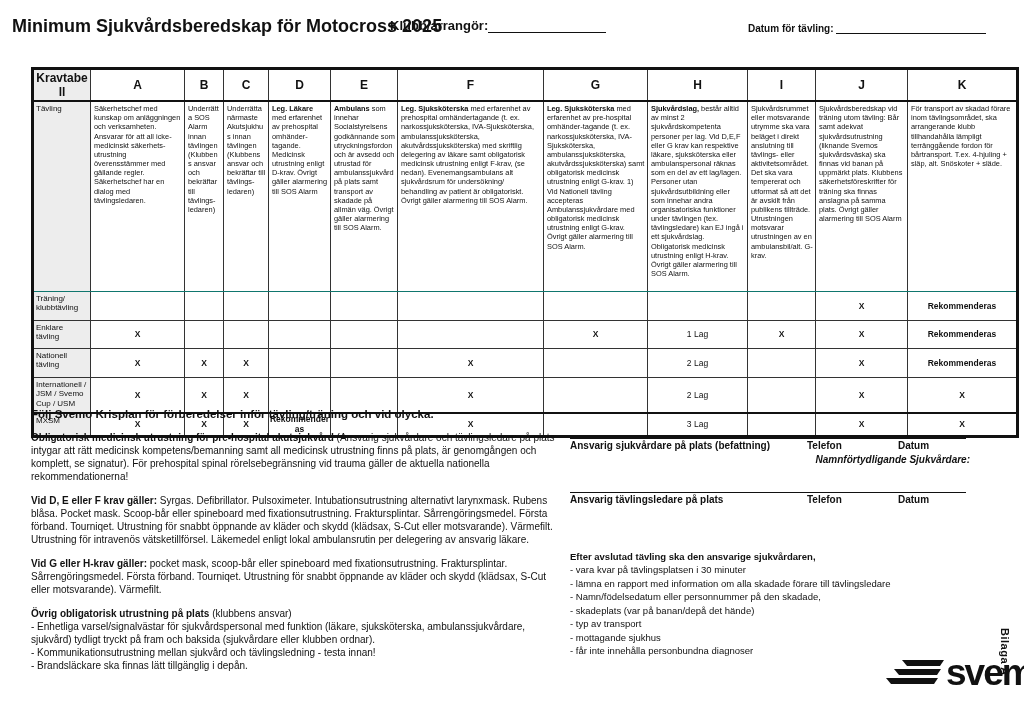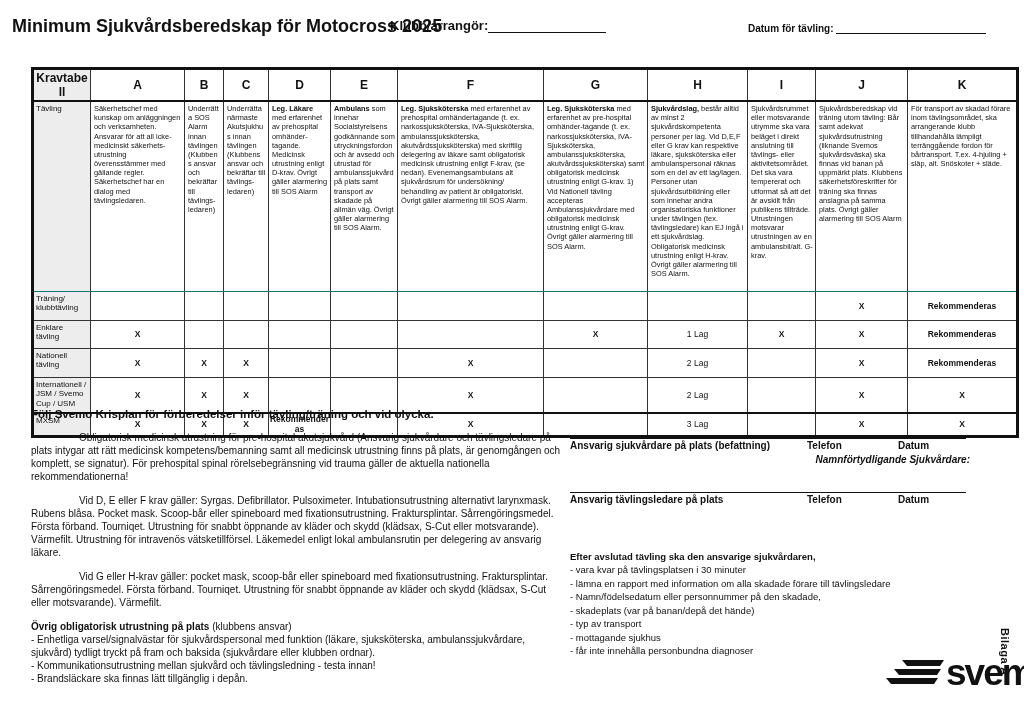--- a/index.html
+++ b/index.html
@@ -27,21 +27,21 @@
   td.req .lead { font-weight:bold; }
   tr.req-row { height:190px; }
   tr.req-row td { border-bottom:1px solid #0f766e; }
   td.mark { text-align:center; vertical-align:middle; font-size:8.5px; font-weight:bold; }
   td.mark.lag { font-weight:normal; }
   tr.thickbottom td { border-bottom:2px solid #111; }
   
   .instructions { position:absolute; left:31px; top:408px; width:534px; }
   .krisplan { font-size:11.5px; font-weight:bold; margin-bottom:11px; }
   .para { font-size:10px; line-height:1.3; margin-bottom:11px; }
-  .para .lead { font-weight:normal;margin-left:48px; }
+  .para .lead { font-weight:bold; }
   .bullets { font-size:10px; line-height:1.3; }
   
   .rightcol { position:absolute; left:570px; top:430px; width:452px; }
   .sig-block { position:relative; width:396px; margin-bottom:0; }
   .sig-line { border-top:1.5px solid #111; width:100%; height:2px; }
   .sig-labels { position:relative; height:14px; font-size:10px; font-weight:bold; }
   .sig-labels .who { position:absolute; left:0; top:0; }
   .sig-labels .tel { position:absolute; left:237px; top:0; }
   .sig-labels .dd  { position:absolute; left:328px; top:0; }
   .name-clar { display:flex; align-items:flex-end; width:400px; margin-bottom:26px; font-size:10px; font-style:italic; font-weight:bold;flex-direction:column; }

